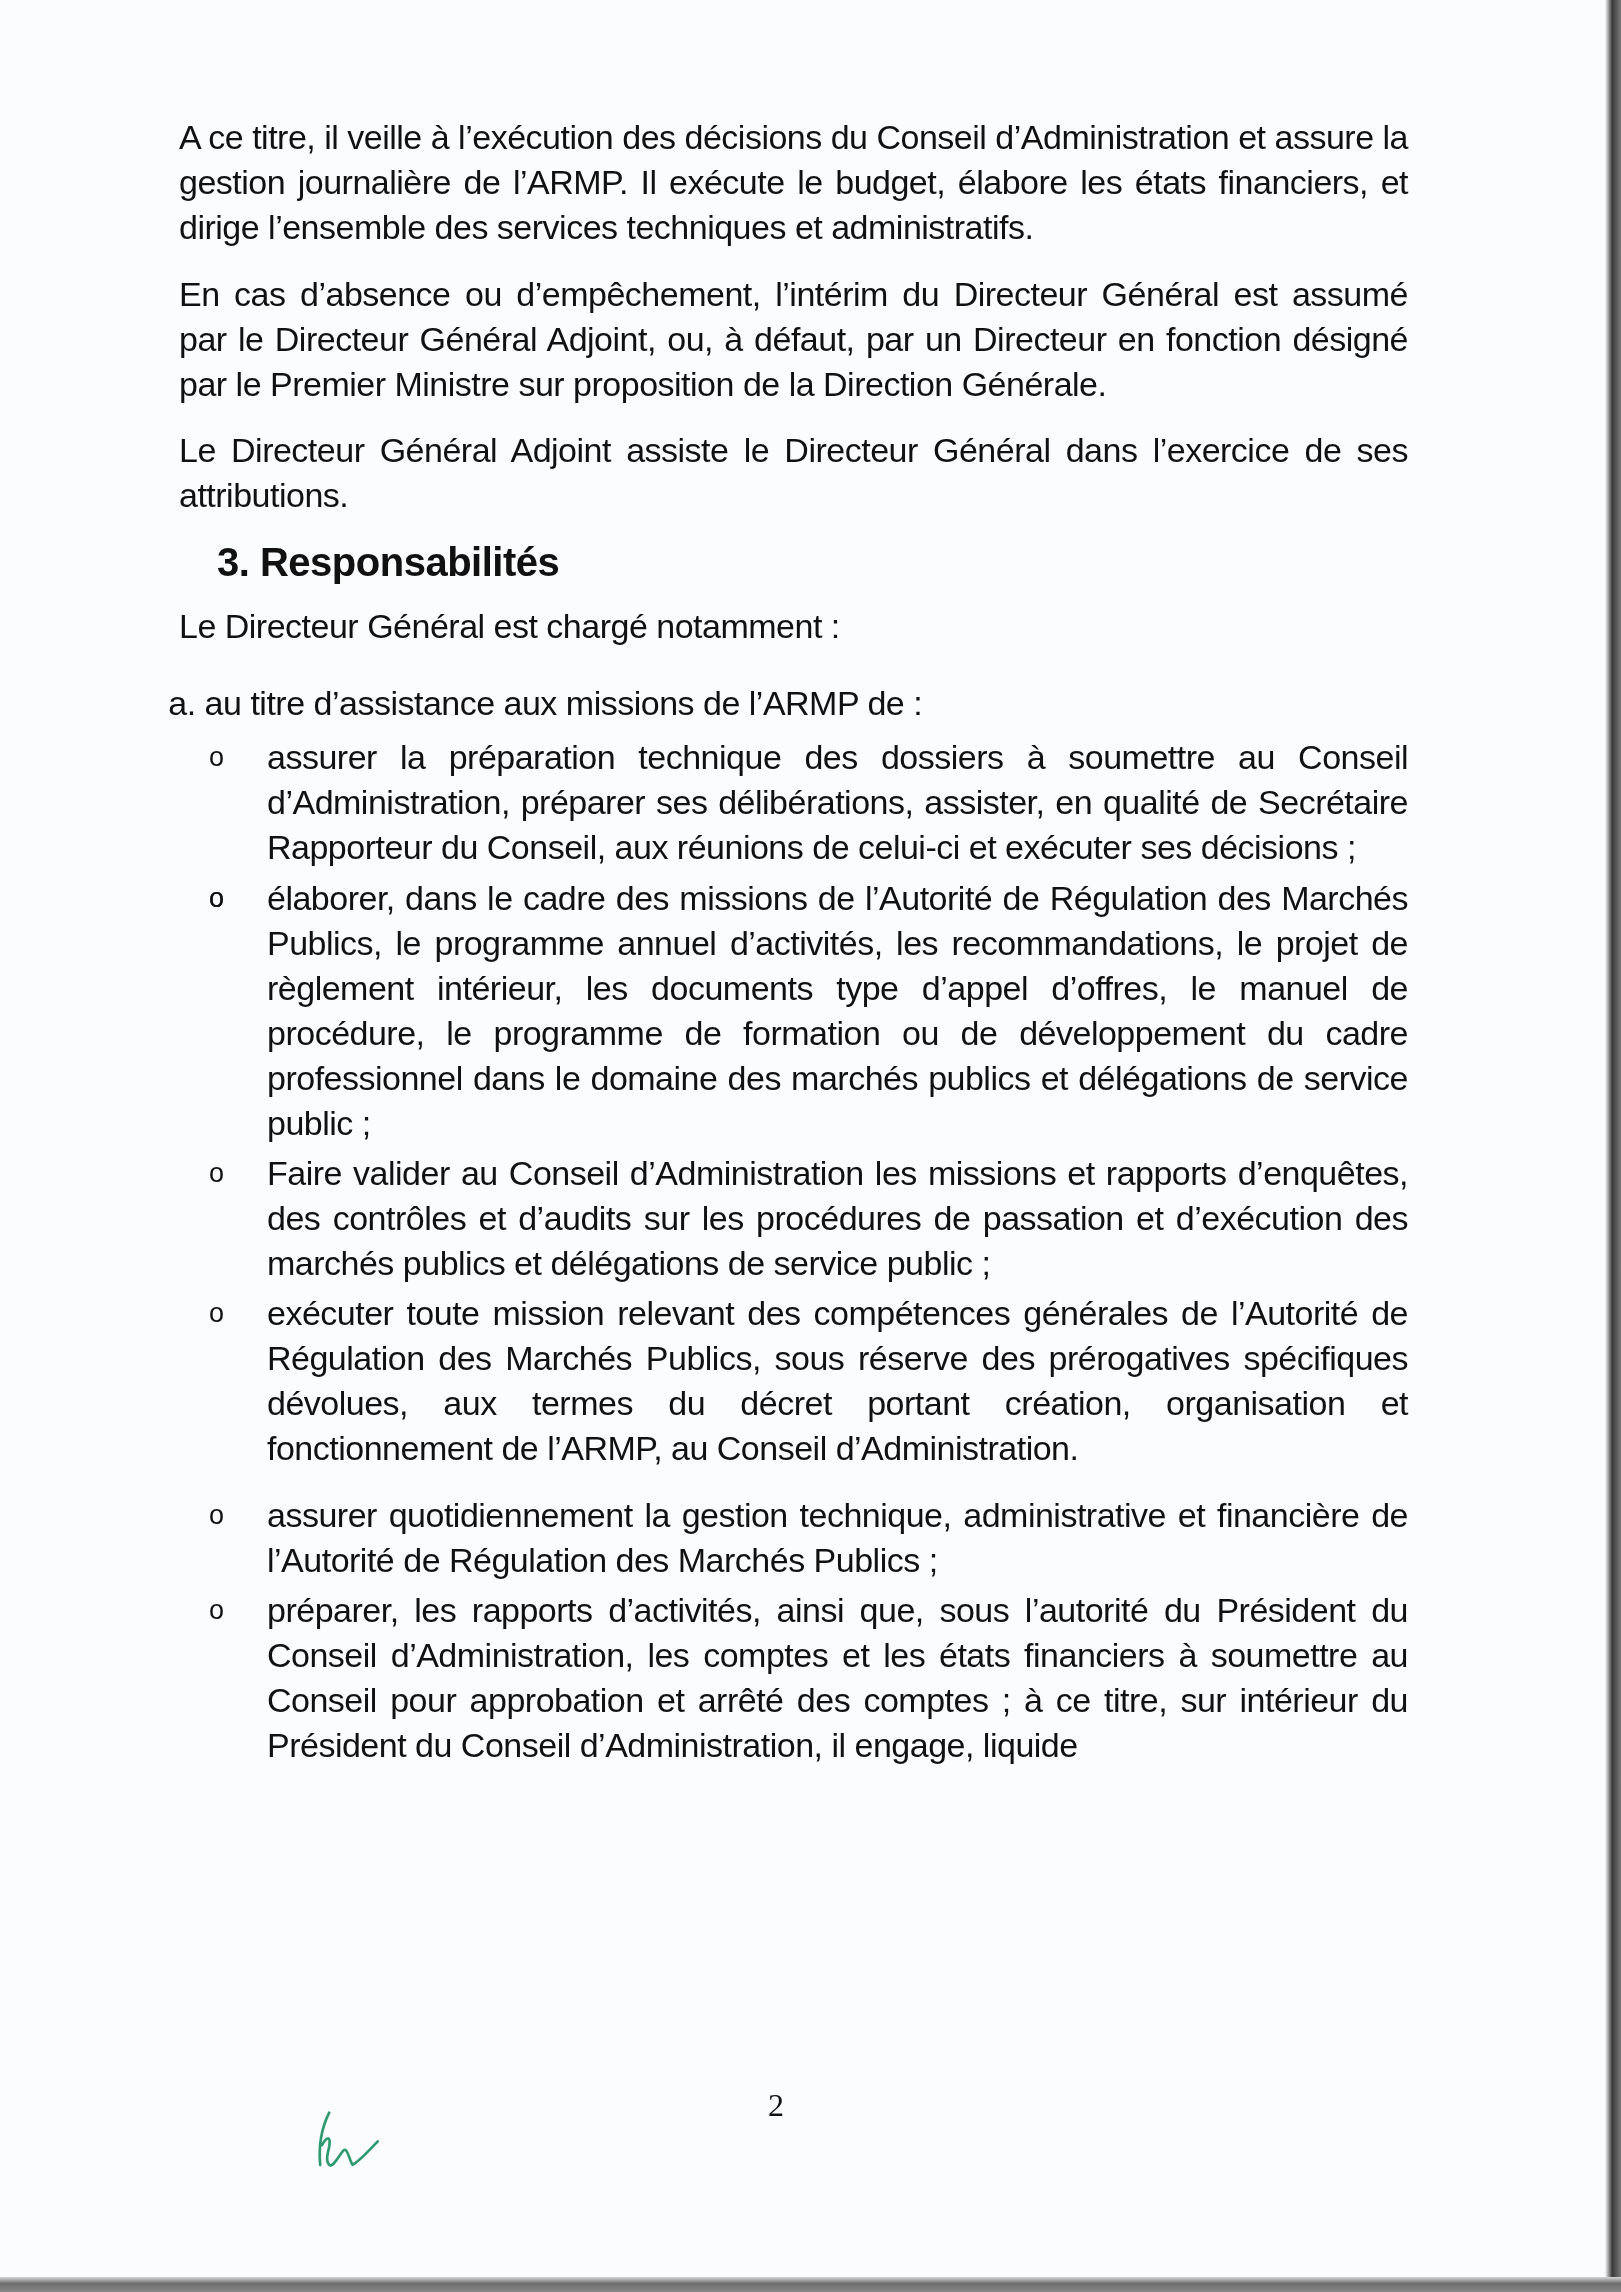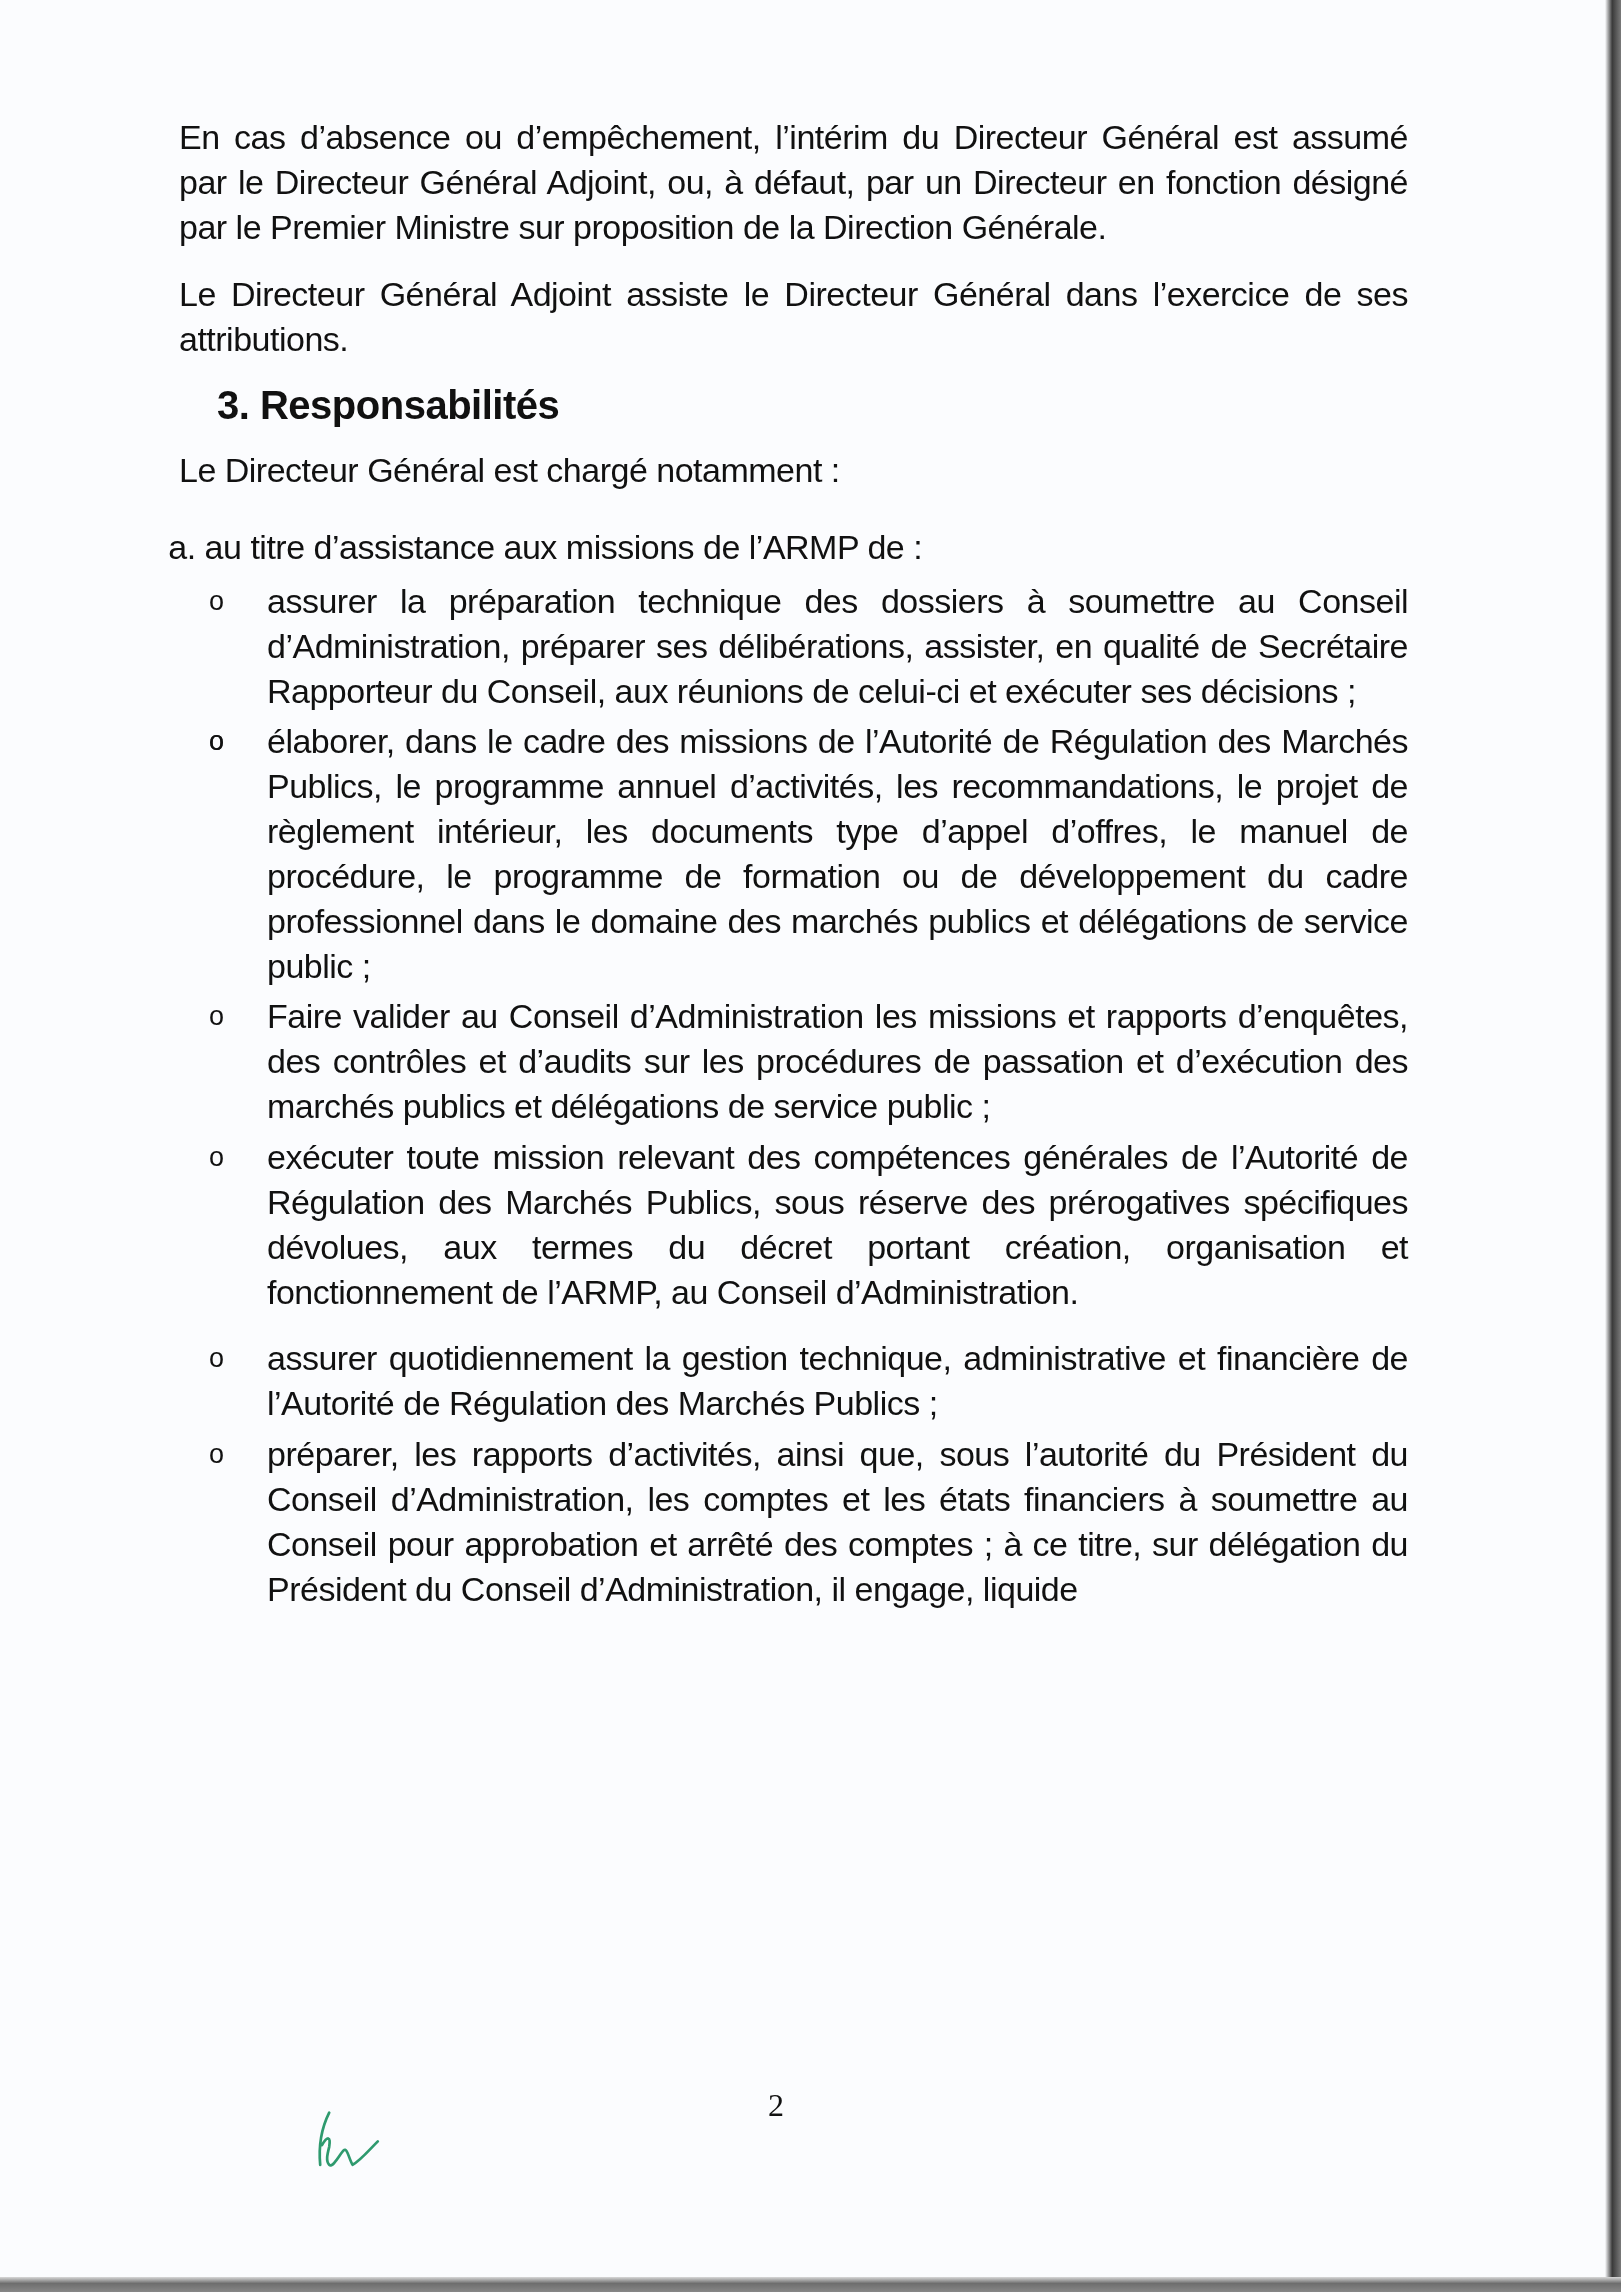--- a/index.html
+++ b/index.html
@@ -44,38 +44,39 @@
     position: absolute; left: 313px; top: 2109px; width: 72px; height: 63px;
   }
 </style>
 </head>
 <body>
 
 <div class="scan-edge-right"></div>
 <div class="scan-edge-bottom"></div>
 
 <div class="page">
+  <p class="para">A ce titre, il veille à l’exécution des décisions du Conseil d’Administration et assure la gestion journalière de l’ARMP. Il exécute le budget, élabore les états financiers, et dirige l’ensemble des services techniques et administratifs.</p>
   <p class="para">En cas d’absence ou d’empêchement, l’intérim du Directeur Général est assumé par le Directeur Général Adjoint, ou, à défaut, par un Directeur en fonction désigné par le Premier Ministre sur proposition de la Direction Générale.</p>
   <p class="para">Le Directeur Général Adjoint assiste le Directeur Général dans l’exercice de ses attributions.</p>
 
   <div class="heading">3. Responsabilités</div>
   <p class="intro">Le Directeur Général est chargé notamment :</p>
 
   <p class="sub">a. au titre d’assistance aux missions de l’ARMP de :</p>
   <ul class="bullets">
     <li><span class="bullet">o</span><span>assurer la préparation technique des dossiers à soumettre au Conseil d’Administration, préparer ses délibérations, assister, en qualité de Secrétaire Rapporteur du Conseil, aux réunions de celui-ci et exécuter ses décisions ;</span></li>
     <li><span class="bullet">o</span></li>
     <li><span class="bullet">o</span><span>élaborer, dans le cadre des missions de l’Autorité de Régulation des Marchés Publics, le programme annuel d’activités, les recommandations, le projet de règlement intérieur, les documents type d’appel d’offres, le manuel de procédure, le programme de formation ou de développement du cadre professionnel dans le domaine des marchés publics et délégations de service public ;</span></li>
     <li><span class="bullet">o</span><span>Faire valider au Conseil d’Administration les missions et rapports d’enquêtes, des contrôles et d’audits sur les procédures de passation et d’exécution des marchés publics et délégations de service public ;</span></li>
     <li><span class="bullet">o</span><span>exécuter toute mission relevant des compétences générales de l’Autorité de Régulation des Marchés Publics, sous réserve des prérogatives spécifiques dévolues, aux termes du décret portant création, organisation et fonctionnement de l’ARMP, au Conseil d’Administration.</span></li>
   </ul>
 
   <ul class="bullets">
     <li><span class="bullet">o</span><span>assurer quotidiennement la gestion technique, administrative et financière de l’Autorité de Régulation des Marchés Publics ;</span></li>
-    <li><span class="bullet">o</span><span>préparer, les rapports d’activités, ainsi que, sous l’autorité du Président du Conseil d’Administration, les comptes et les états financiers à soumettre au Conseil pour approbation et arrêté des comptes ; à ce titre, sur délégation du Président du Conseil d’Administration, il engage, liquide</span></li>
+    <li><span class="bullet">o</span><span>préparer, les rapports d’activités, ainsi que, sous l’autorité du Président du Conseil d’Administration, les comptes et les états financiers à soumettre au Conseil pour approbation et arrêté des comptes ; à ce titre, sur intérieur du Président du Conseil d’Administration, il engage, liquide</span></li>
   </ul>
 </div>
 
 <svg class="initials" viewBox="0 0 80 70">
   <path d="M18 4 C10 20, 6 40, 8 62 M10 40 C16 30, 20 30, 18 42 C16 50, 14 58, 18 62 C22 66, 30 50, 34 46 C38 42, 40 56, 44 62 C52 58, 62 46, 72 36" fill="none" stroke="#2e9a6e" stroke-width="3" stroke-linecap="round" stroke-linejoin="round"></path>
 </svg>
 
 <div class="page-number">2</div>
 
 

